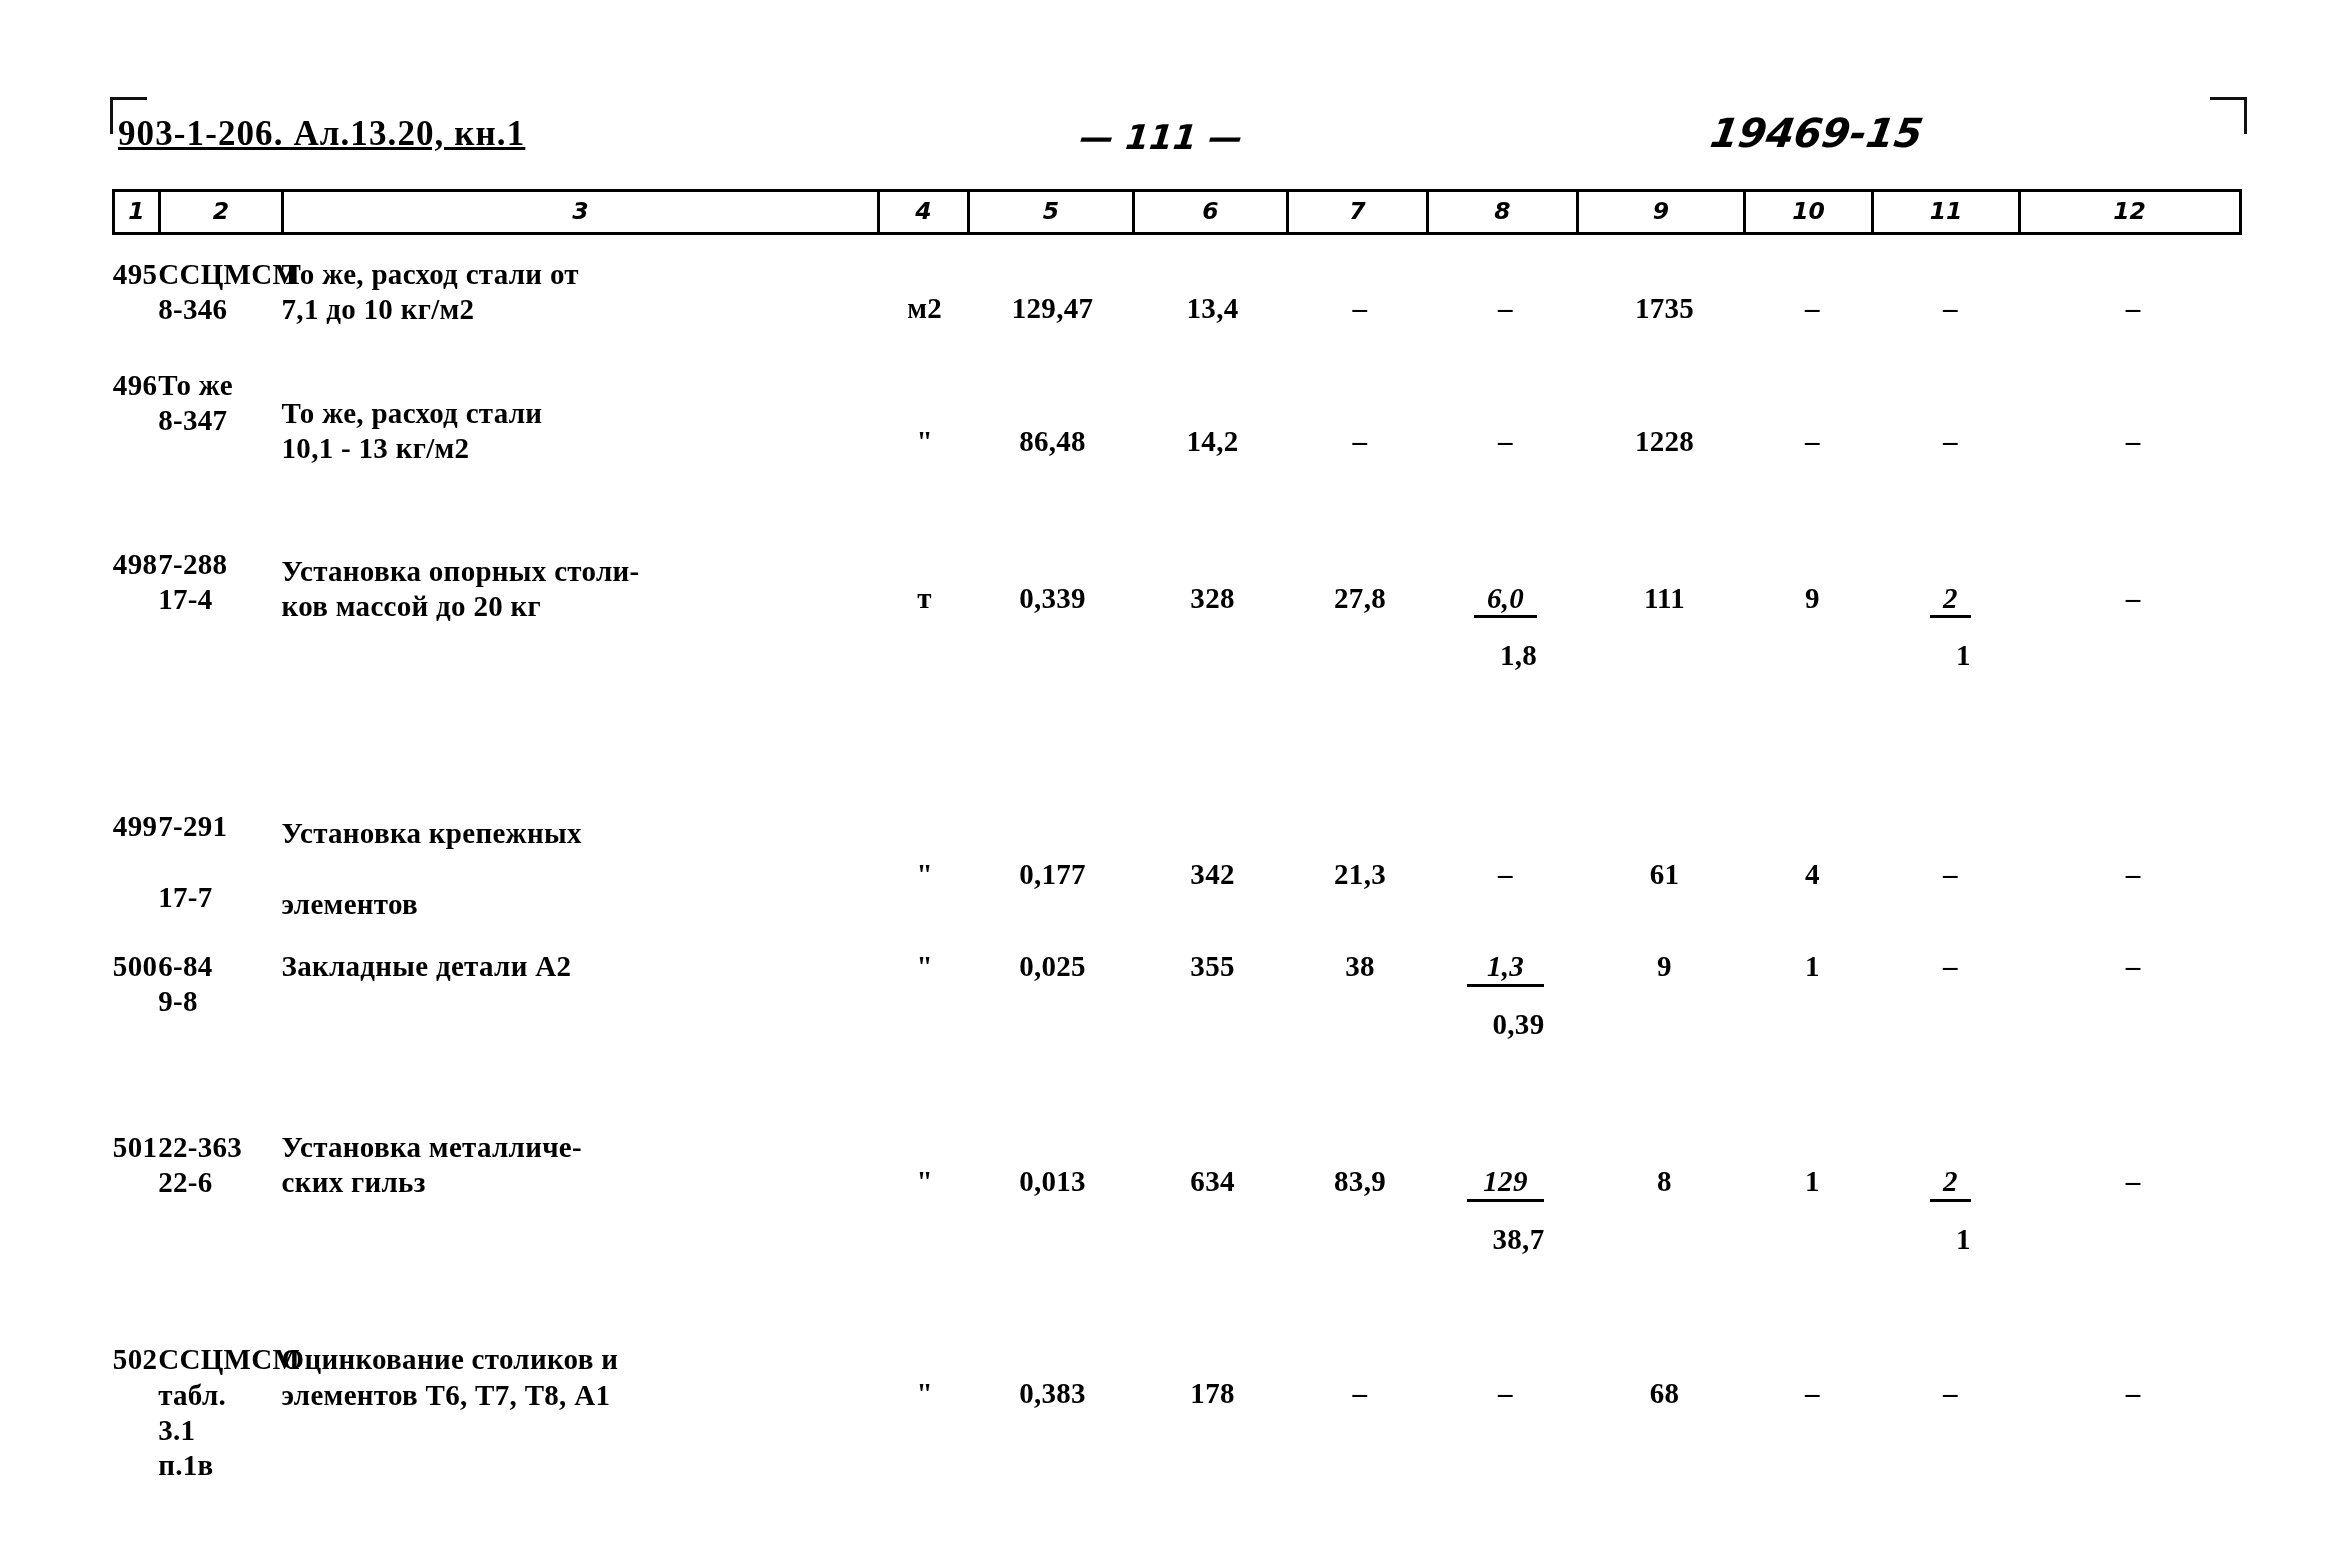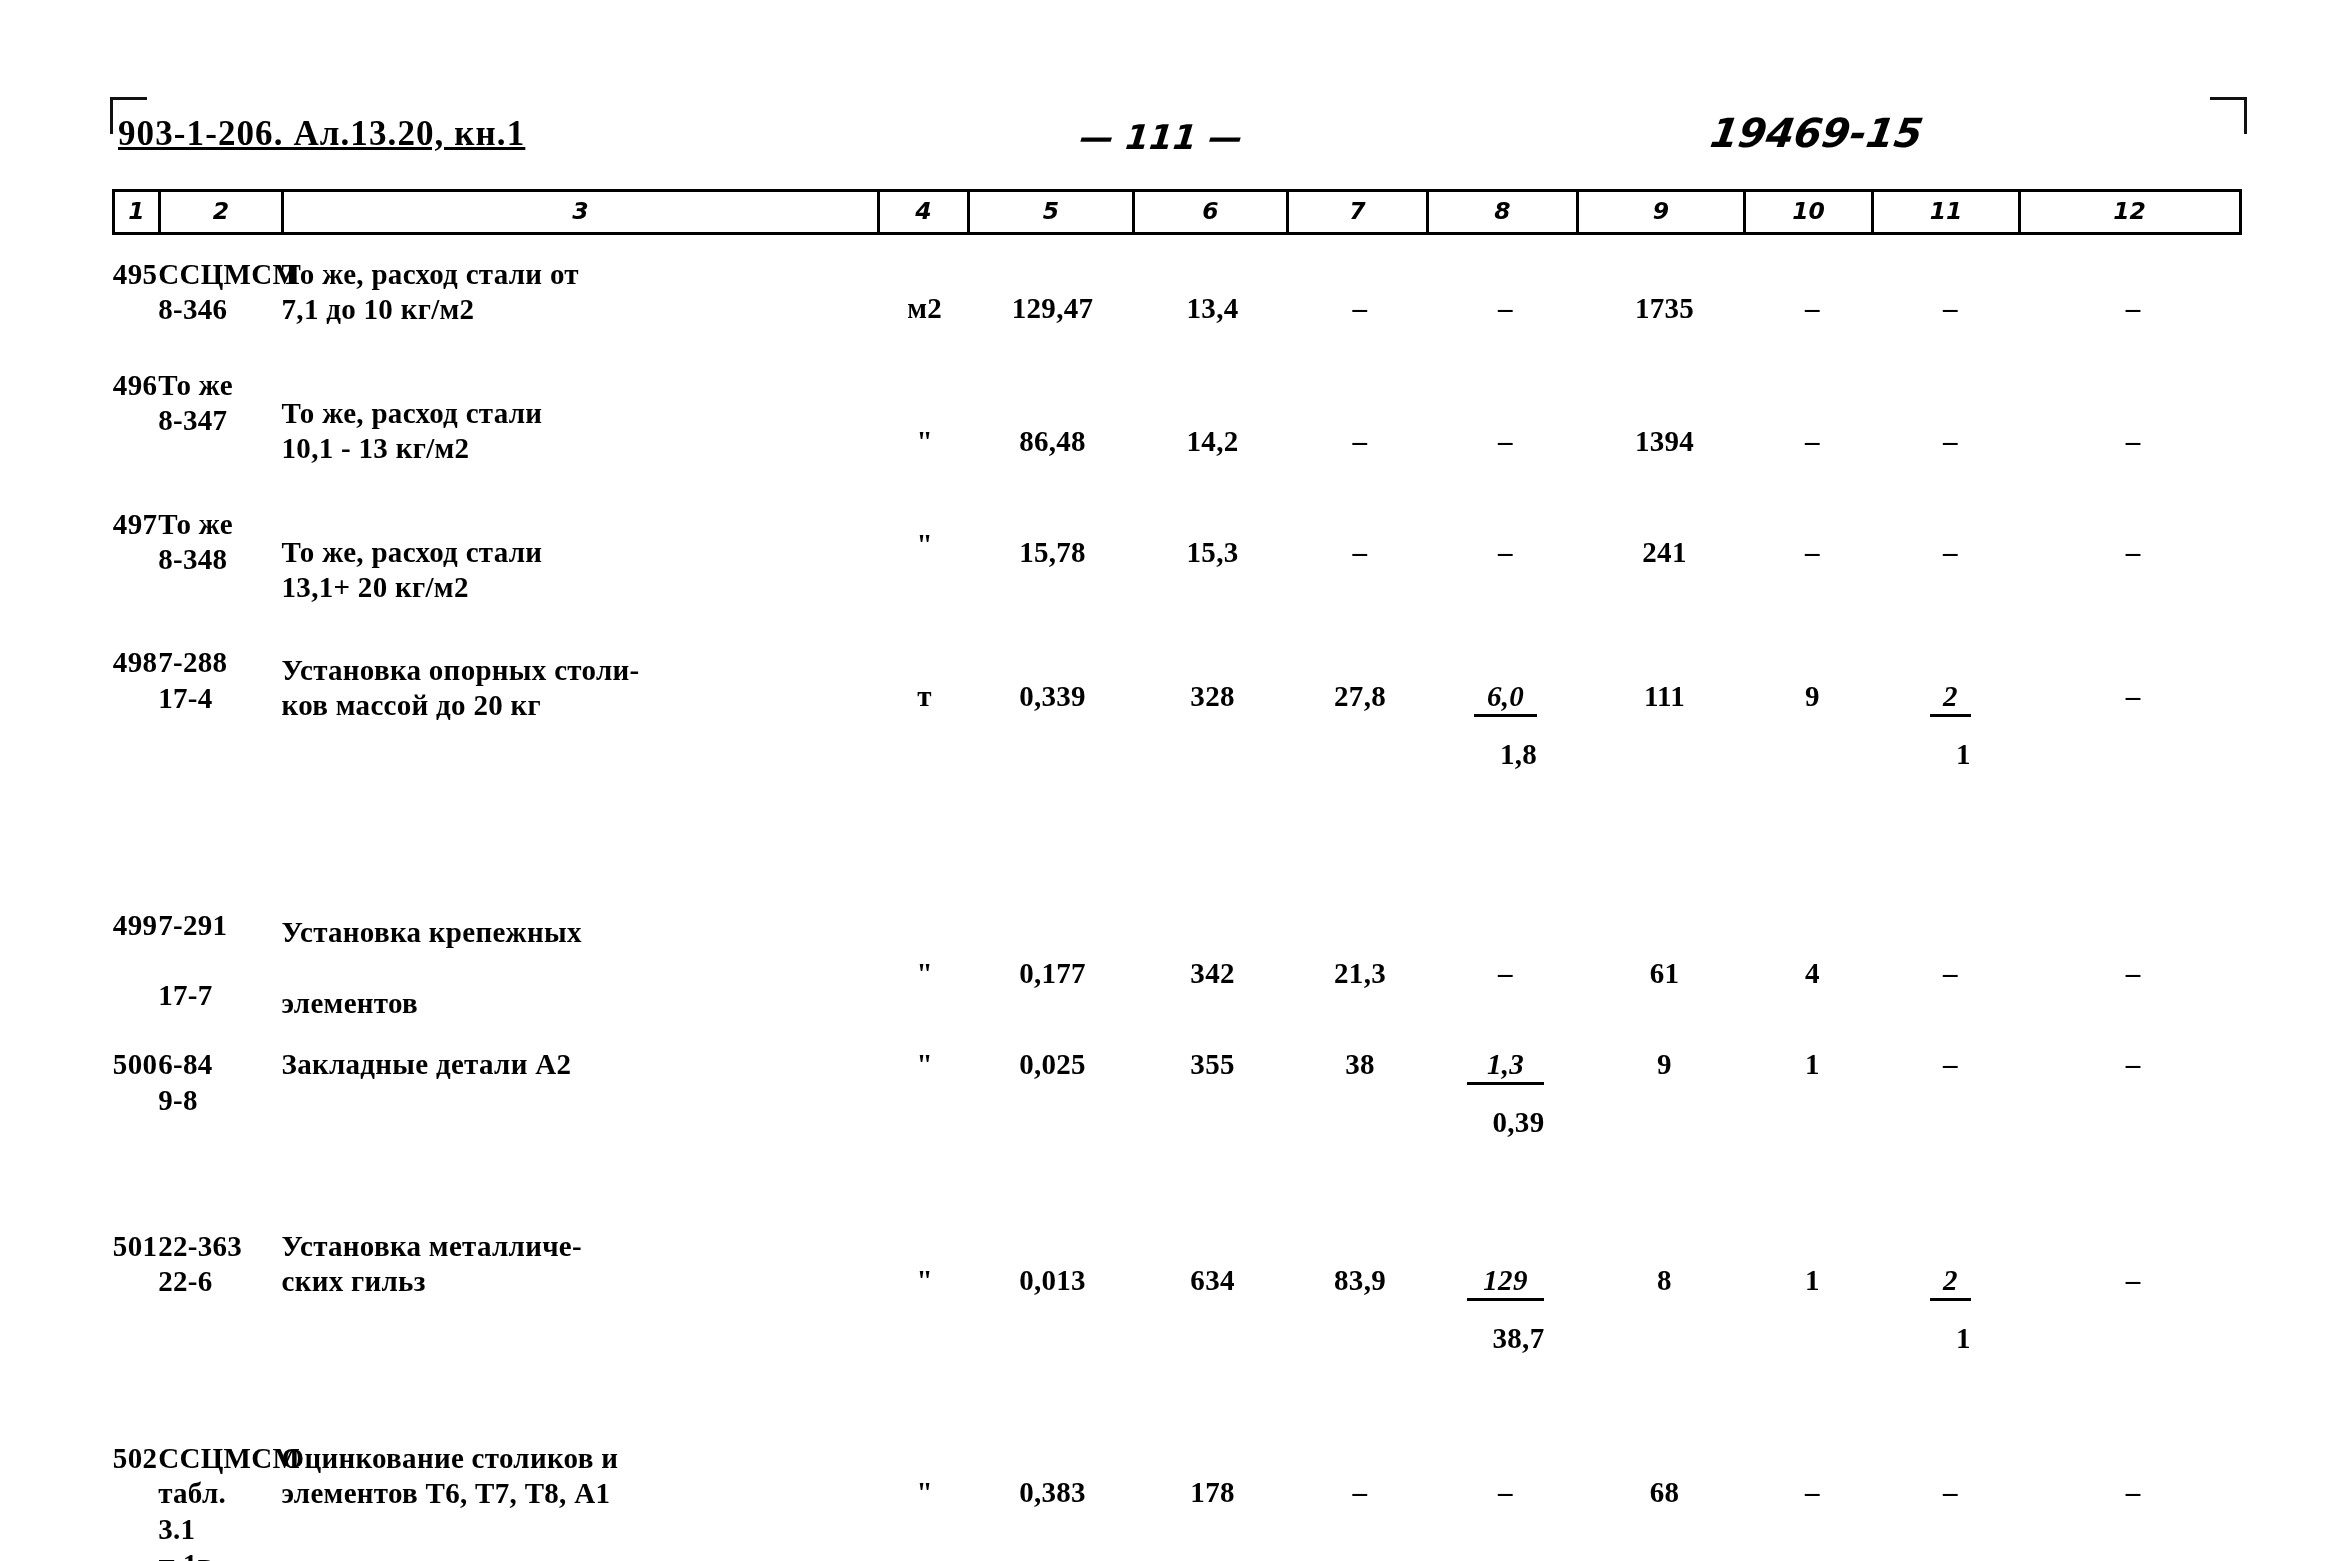--- a/index.html
+++ b/index.html
@@ -241,49 +241,29 @@
     </td>
     <td class="c-desc pad-t-38">
       <span class="desc-line">То же, расход стали</span><br>
       <span class="desc-line">10,1 - 13 кг/м2</span>
     </td>
     <td class="c-unit pad-t-76">"</td>
     <td class="c-val pad-t-76">86,48</td>
     <td class="c-val pad-t-76">14,2</td>
     <td class="c-val pad-t-76">–</td>
     <td class="c-val pad-t-76">–</td>
-    <td class="c-val pad-t-76">1394</td>
+    <td class="c-val pad-t-76">1228</td>
     <td class="c-val pad-t-76">–</td>
     <td class="c-val pad-t-76">–</td>
     <td class="c-val pad-t-76">–</td>
   </tr>
   <tr class="row-spacer">
         <td colspan="12"></td>
       </tr>
 
-  <tr>
-    <td class="c-num">497</td>
-    <td class="c-code">
-      <span class="desc-line">То же</span><br>
-      <span class="desc-line">8-348</span>
-    </td>
-    <td class="c-desc pad-t-38">
-      <span class="desc-line">То же, расход стали</span><br>
-      <span class="desc-line">13,1+ 20 кг/м2</span>
-    </td>
-    <td class="c-unit pad-t-28">"</td>
-    <td class="c-val pad-t-38">15,78</td>
-    <td class="c-val pad-t-38">15,3</td>
-    <td class="c-val pad-t-38">–</td>
-    <td class="c-val pad-t-38">–</td>
-    <td class="c-val pad-t-38">241</td>
-    <td class="c-val pad-t-38">–</td>
-    <td class="c-val pad-t-38">–</td>
-    <td class="c-val pad-t-38">–</td>
-  </tr>
   <tr class="row-spacer">
         <td colspan="12"></td>
       </tr>
 
   <tr>
     <td class="c-num">498</td>
     <td class="c-code">
       <span class="desc-line">7-288</span><br>
       <span class="desc-line">17-4</span>
     </td>

